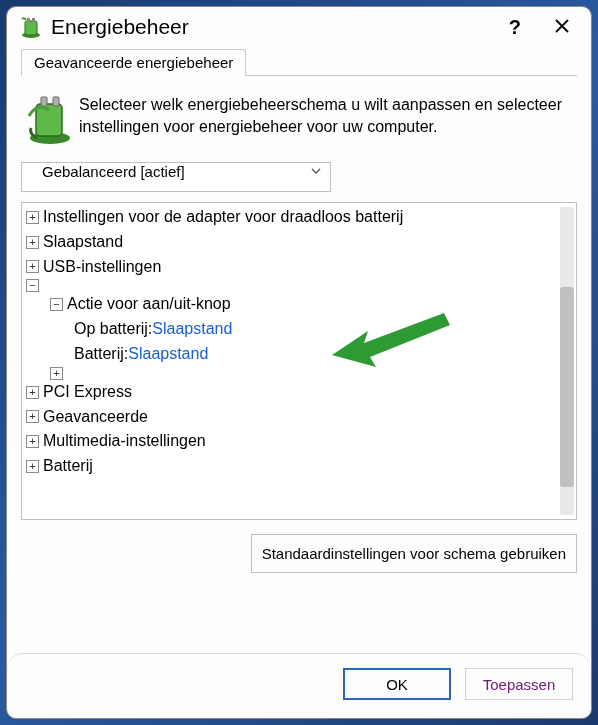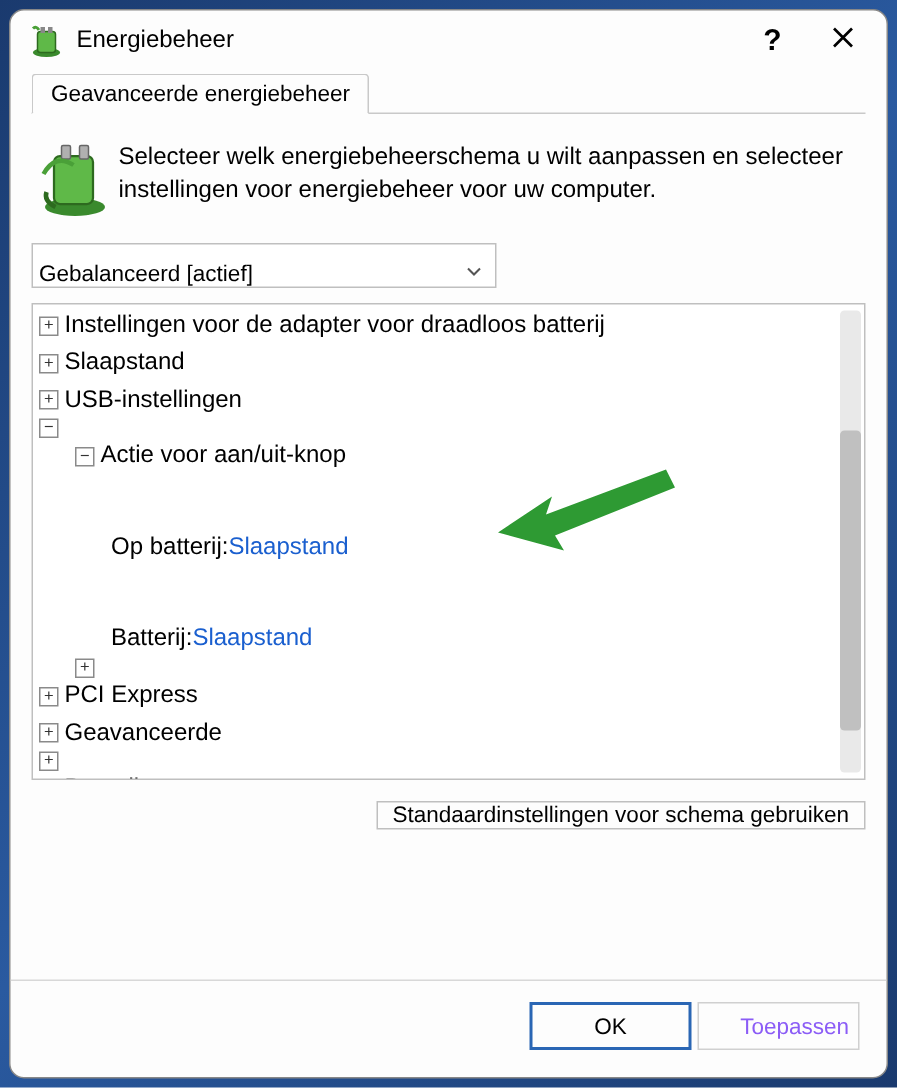--- a/index.html
+++ b/index.html
@@ -27,21 +27,21 @@
   .titlebar {
     display: flex;
     align-items: center;
     padding: 8px 14px 6px 12px;
     gap: 8px;
   }
   .titlebar .appicon {
     width: 24px; height: 24px;
   }
   .titlebar .title {
-    font-size: 16px;
+    font-size: 21px;
     flex: 1;
   }
   .titlebar .help {
     font-size: 20px;
     font-weight: 600;
     padding: 0 18px;
     cursor: pointer;
   }
   .titlebar .close {
     padding: 0 6px;
@@ -73,22 +73,22 @@
     padding: 8px 6px 14px 6px;
   }
   .intro .bigicon { width: 46px; height: 52px; flex-shrink: 0; }
   .intro .text { font-size: 16px; line-height: 1.35; }
   .dropdown {
     width: 310px;
     height: 30px;
     border: 1px solid #bfbfbf;
     background: #fff;
     display: flex;
-    align-items: flex-end;
-    padding: 0 4px;
+    align-items: flex-start;
+    padding: 0 20px;
     margin: 2px 0 10px 0;
     position: relative;
     font-size: 15px;
   }
   .dropdown .chev {
     position: absolute;
     right: 8px;
   }
   .treepanel {
     border: 1px solid #bfbfbf;
@@ -108,21 +108,21 @@
     border:1px solid #8a8a8a;
     display:inline-flex;
     align-items:center; justify-content:center;
     font-size:11px; line-height:1;
     margin-right:4px;
     color:#333;
     background:#fff;
     flex-shrink:0;
   }
   .indent1 { padding-left: 24px; }
-  .indent2 { padding-left: 48px; margin-top: 36px; }
+  .indent2 { padding-left: 48px; }
   .link { color:#1a5fcf; cursor:pointer; }
   .scrollbar {
     position:absolute;
     right:2px; top:4px; bottom:4px;
     width:14px;
     background:#e9e9e9;
     border-radius:3px;
   }
   .scrollthumb {
     position:absolute;
@@ -135,45 +135,45 @@
     position:absolute;
     left: 310px;
     top: 104px;
     pointer-events:none;
   }
   .restorebtn {
     align-self: flex-end;
     margin-top: 14px;
     border:1px solid #bfbfbf;
     background:#fdfdfd;
-    padding: 0 10px;
+    padding: 10px 10px;
     font-size:15px;
   }
   .footer {
     border-top:1px solid #d8d8d8;
     padding: 14px 18px 18px 0;
     display:flex;
     justify-content:flex-end;
-    gap:4px;
+    gap:14px;
+    border-radius:16px;
   }
   .footer button {
     width:108px;
     height:32px;
     border:1px solid #bfbfbf;
     background:#fdfdfd;
     font-size:15px;
     font-family:inherit;
   }
   .footer button.primary {
     border:2px solid #2a66b4;
   }
   .footer button.disabled {
-    color:#8b5cf6;
+    color:#701a75;
     border:1px solid #d0d0d0;
-    text-align:right;
   }
 </style>
 </head>
 <body>
 
 <div class="window">
 
   <div class="titlebar">
     <span class="appicon">
       <svg viewBox="0 0 24 24" width="24" height="24">
@@ -257,20 +257,21 @@
         <div class="node">
           <span class="boxbtn">+</span>
           <span>PCI Express</span>
         </div>
         <div class="node">
           <span class="boxbtn">+</span>
           <span>Geavanceerde</span>
         </div>
         <div class="node">
           <span class="boxbtn">+</span>
+          <span>Multimedia-instellingen</span>
         </div>
         <div class="node">
           <span class="boxbtn">+</span>
           <span>Batterij</span>
         </div>
       </div>
       <div class="scrollbar">
         <div class="scrollthumb"></div>
       </div>
 

